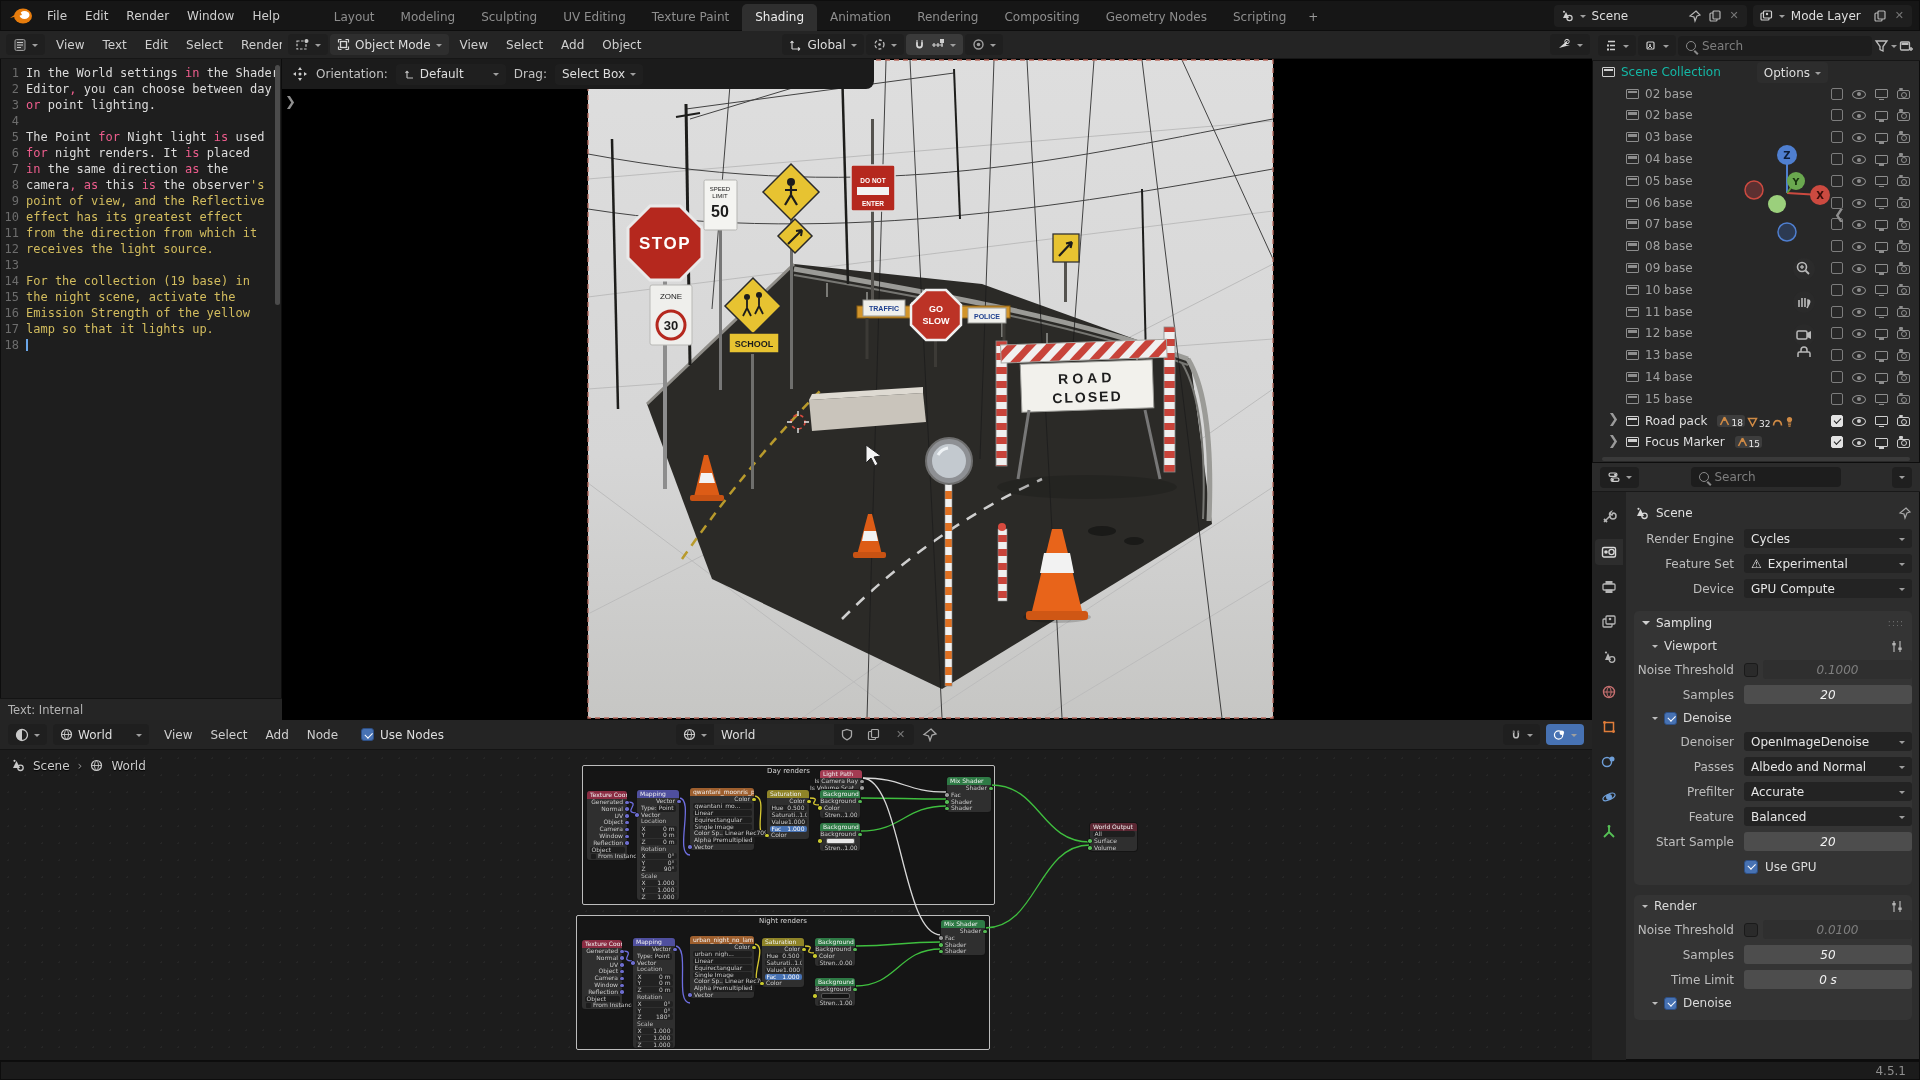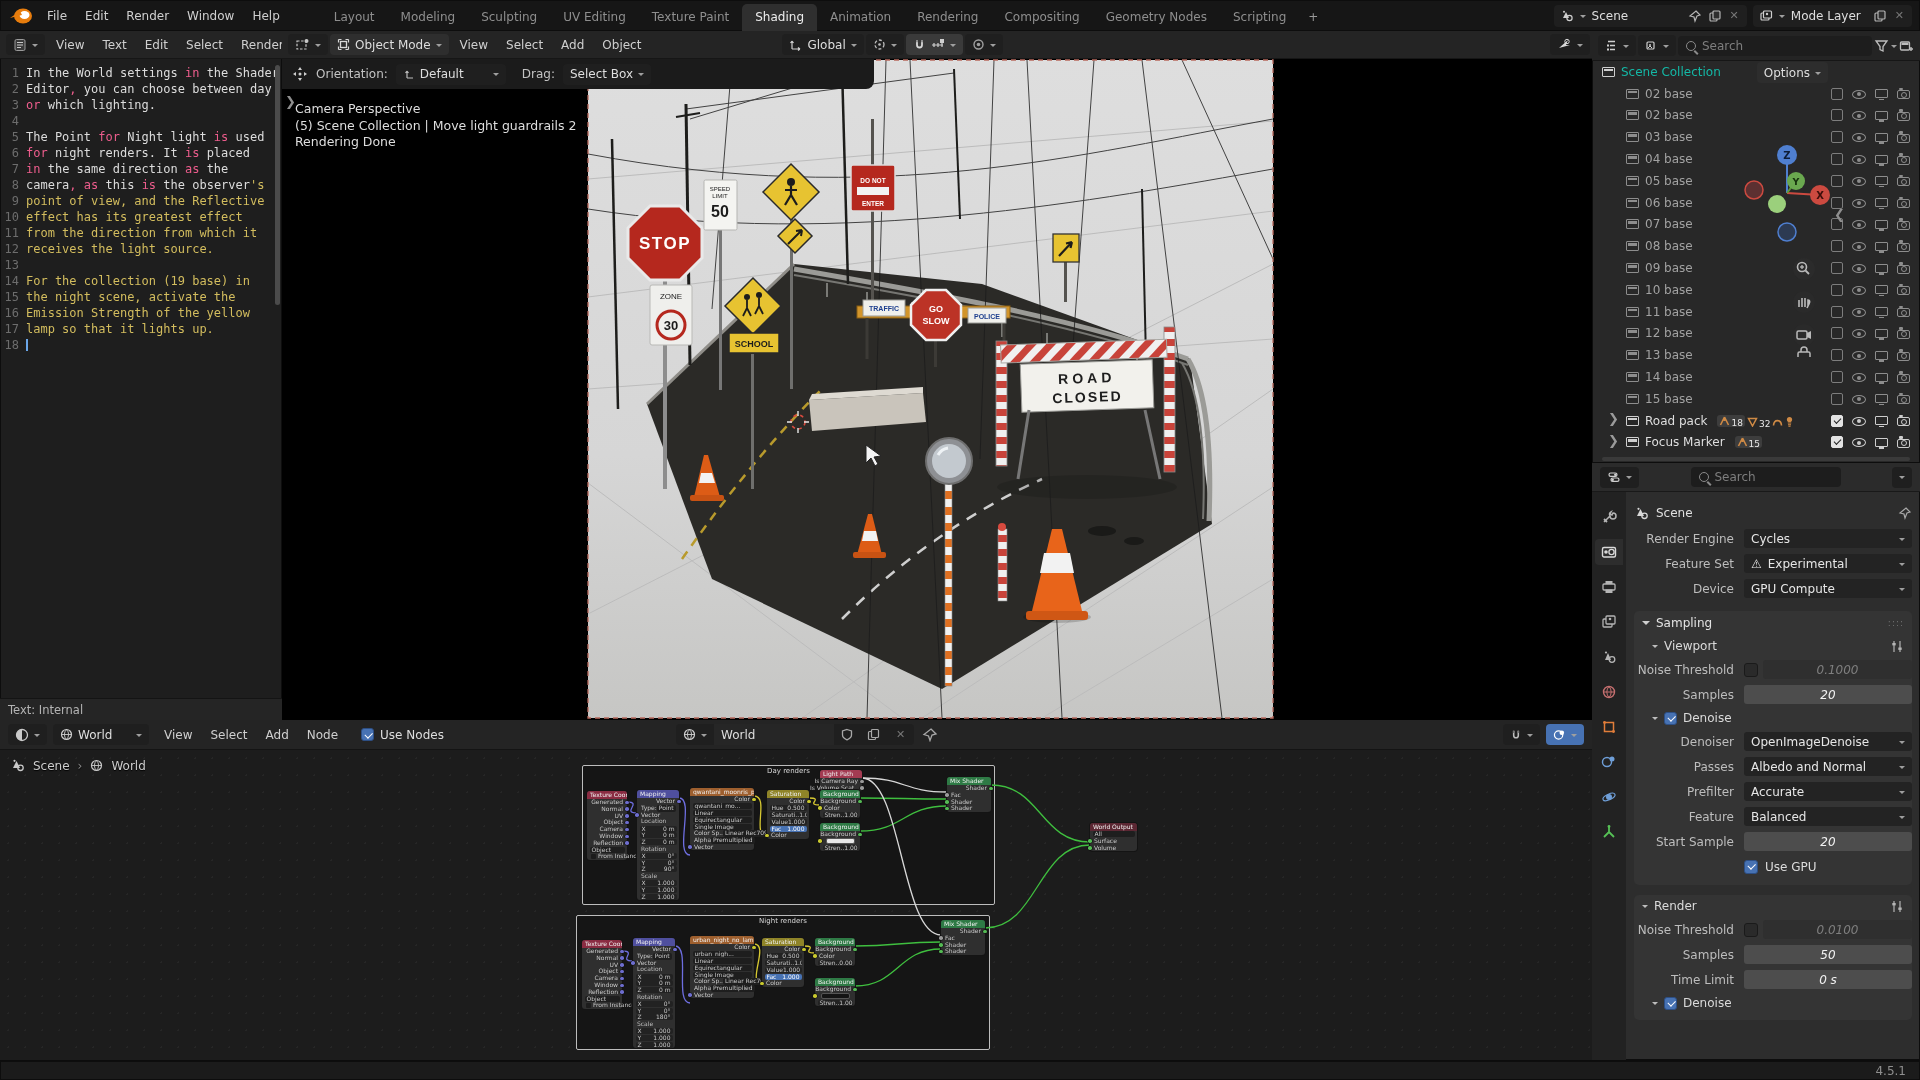--- a/index.html
+++ b/index.html
@@ -268,21 +268,21 @@
         <span class="menu-item">View</span>
         <span class="menu-item">Text</span>
         <span class="menu-item">Edit</span>
         <span class="menu-item">Select</span>
         <span class="menu-item">Render</span>
       </div>
   </div>
   <div id="te-body">
       <div class="te-line"><span class="te-num">1</span><span><span class="c-w">In the World settings </span><span class="c-k">in</span><span class="c-w"> the Shader</span></span></div>
       <div class="te-line"><span class="te-num">2</span><span><span class="c-w">Editor</span><span class="c-k">,</span><span class="c-w"> you can choose between day</span></span></div>
-      <div class="te-line"><span class="te-num">3</span><span><span class="c-k">or</span><span class="c-w"> which lighting.</span></span></div>
+      <div class="te-line"><span class="te-num">3</span><span><span class="c-k">or</span><span class="c-w"> point lighting.</span></span></div>
       <div class="te-line"><span class="te-num">4</span><span></span></div>
       <div class="te-line"><span class="te-num">5</span><span><span class="c-w">The Point </span><span class="c-k">for</span><span class="c-w"> Night light </span><span class="c-k">is</span><span class="c-w"> used</span></span></div>
       <div class="te-line"><span class="te-num">6</span><span><span class="c-k">for</span><span class="c-w"> night renders. It </span><span class="c-k">is</span><span class="c-w"> placed</span></span></div>
       <div class="te-line"><span class="te-num">7</span><span><span class="c-k">in</span><span class="c-w"> the same direction </span><span class="c-k">as</span><span class="c-w"> the</span></span></div>
       <div class="te-line"><span class="te-num">8</span><span><span class="c-w">camera</span><span class="c-k">,</span><span class="c-w"> </span><span class="c-k">as</span><span class="c-w"> this </span><span class="c-k">is</span><span class="c-w"> the observer</span><span class="c-s">'s</span></span></div>
       <div class="te-line"><span class="te-num">9</span><span><span class="c-s">point of view, and the Reflective</span></span></div>
       <div class="te-line"><span class="te-num">10</span><span><span class="c-s">effect has its greatest effect</span></span></div>
       <div class="te-line"><span class="te-num">11</span><span><span class="c-s">from the direction from which it</span></span></div>
       <div class="te-line"><span class="te-num">12</span><span><span class="c-s">receives the light source.</span></span></div>
       <div class="te-line"><span class="te-num">13</span><span></span></div>
@@ -627,32 +627,27 @@
           <circle cx="8" cy="8" r="1.5" fill="#cfcfcf"></circle>
       </svg>
       <span style="color:#c3c3c3">Orientation:</span>
       <span class="pill dark" style="min-width:110px">
         <svg width="12" height="12" viewBox="0 0 12 12">
           <path d="M4,10 V3 M4,10 h6 M4,3 l-1.5,2 M4,3 l1.5,2" stroke="#bdbdbd" stroke-width="1.2" fill="none"></path>
         </svg>
         <span>Default</span>
         <span class="chev" style="margin-left:auto"></span>
       </span>
-      <span style="color:#c3c3c3;margin-left:8px">Drag:</span>
+      <span style="color:#c3c3c3;">Drag:</span>
       <span class="pill dark" style="min-width:86px">
         <span>Select Box</span>
         <span class="chev" style="margin-left:auto"></span>
       </span>
     </div>
 
-    <div id="vp-overlay">
-      <div>Camera Perspective</div>
-      <div>(5) Scene Collection | Move light guardrails 2</div>
-      <div>Rendering Done</div>
-    </div>
     <span class="vp-edge-arrow" style="left:3px; top:35px">❯</span>
     <span class="vp-edge-arrow" style="right:3px; top:148px">❮</span>
 
     <span id="vp-options" class="pill" style="background:#2d2d2de0">
       <span>Options</span>
       <span class="chev"></span>
     </span>
 
     <svg id="nav-gizmo" width="86" height="260" viewBox="0 0 86 260">
       <g>

